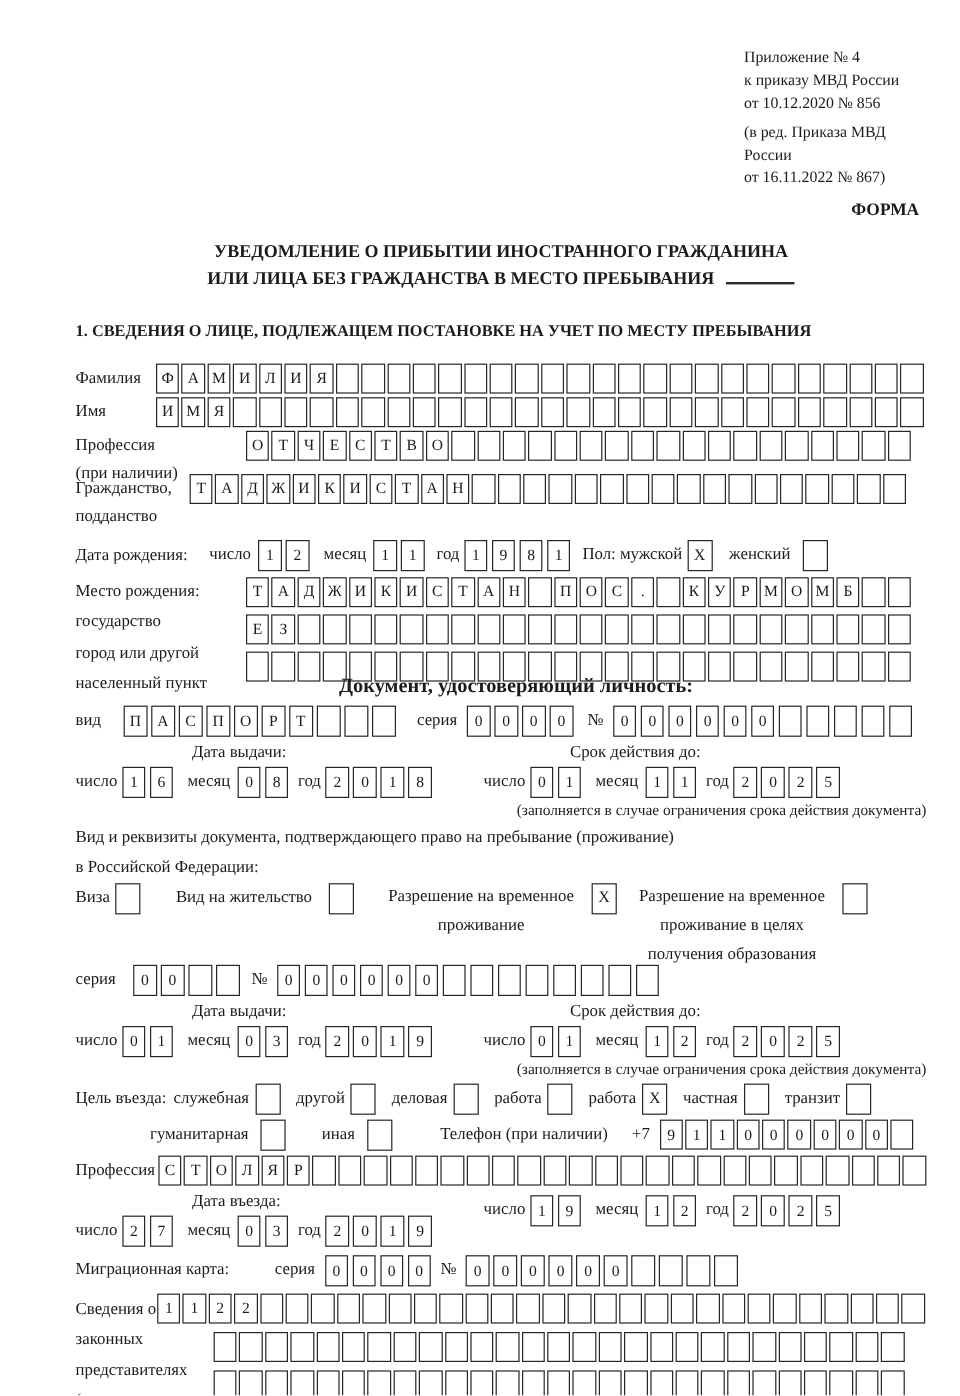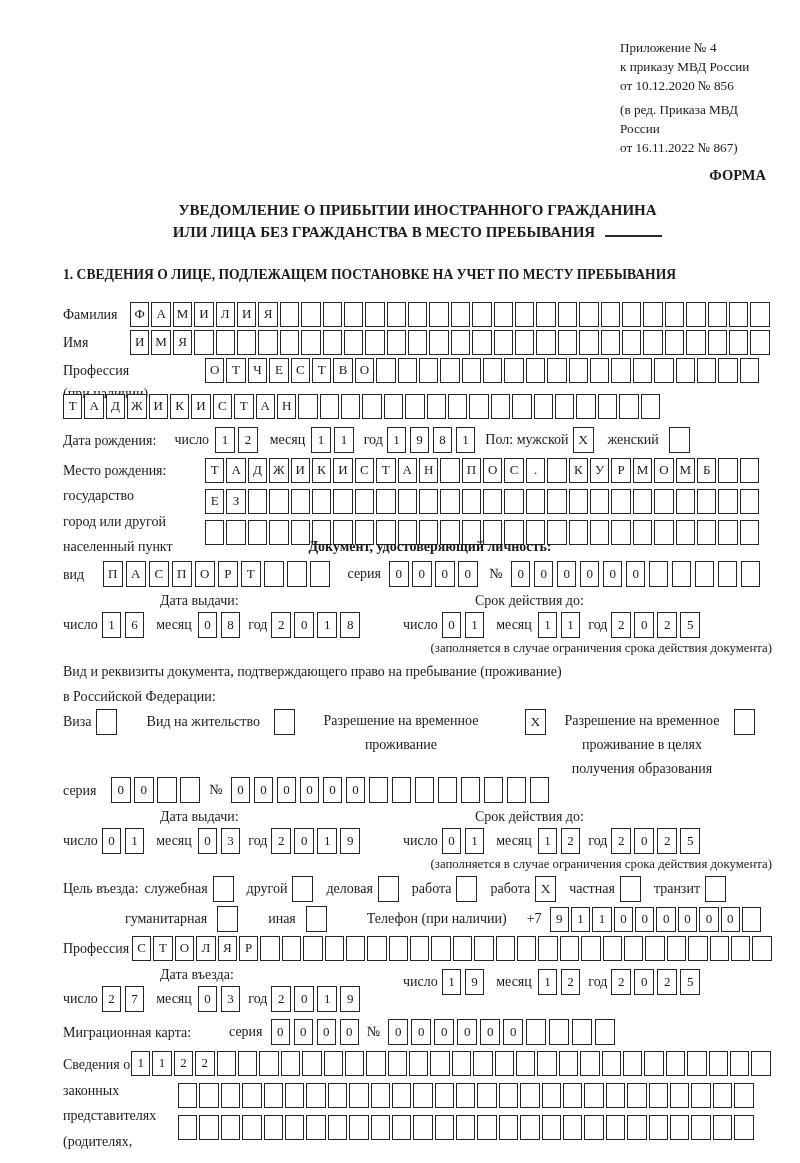--- a/index.html
+++ b/index.html
@@ -35,27 +35,27 @@
     font-size:13px;background:#fff;flex:none;
   }
   .cells.sp{gap:3.5px;}
   .cells.sp .cell{width:19.5px;height:26px;}
   .chk{
     width:21px;height:26px;box-sizing:border-box;border:1.6px solid #262626;
     display:inline-flex;align-items:center;justify-content:center;
     font-size:13.5px;flex:none;background:#fff;
   }
   .ml4{margin-left:4px;} .ml6{margin-left:6px;} .ml8{margin-left:8px;} .ml10{margin-left:10px;}
-  .ml12{margin-left:12px;} .ml14{margin-left:14px;} .ml18{margin-left:18px;} .ml20{margin-left:20px;gap:32px;}
+  .ml12{margin-left:12px;} .ml14{margin-left:14px;} .ml18{margin-left:18px;} .ml20{margin-left:20px;}
   .ml30{margin-left:30px;} .ml40{margin-left:40px;} .ml62{margin-left:62px;}
   .neg-pat{margin-bottom:-11px;}
   .cit-row{margin-bottom:2px;}
   .bd-row{margin-top:8px;margin-bottom:5px;}
   .colcells{display:flex;flex-direction:column;gap:6px;}
-  .doc-heading{margin-top:-22px;margin-bottom:6px;text-align:center;padding-left:25px;font-weight:bold;font-size:14px;position:relative;z-index:2;}
+  .doc-heading{margin-top:-22px;margin-bottom:6px;text-align:center;padding-left:25px;font-weight:bold;font-size:17px;position:relative;z-index:2;}
   
   .dates{display:flex;margin-top:5px;}
   .dates .g1{width:340px;flex:none;}
   .dates .g2{flex:1;}
   .gtitle{line-height:17px;padding-left:97px;}
   .gtitle2{line-height:17px;padding-left:72px;}
   .gtitle3{line-height:17px;padding-left:57px;}
   .dline{display:flex;align-items:center;margin-top:3px;}
   .dline .t{flex:none;}
   .vnote{text-align:right;font-size:12.8px;line-height:16px;margin-top:2px;}
@@ -199,20 +199,24 @@
         <span class="cell"></span>
         <span class="cell"></span>
         <span class="cell"></span>
         <span class="cell"></span>
         <span class="cell"></span>
         <span class="cell"></span>
       </span>
   </div>
 
   <div class="frow top cit-row">
+    <span class="lblcol w95">
+      <span>Гражданство,</span>
+      <span>подданство</span>
+    </span>
     <span class="cells">
         <span class="cell">Т</span>
         <span class="cell">А</span>
         <span class="cell">Д</span>
         <span class="cell">Ж</span>
         <span class="cell">И</span>
         <span class="cell">К</span>
         <span class="cell">И</span>
         <span class="cell">С</span>
         <span class="cell">Т</span>

